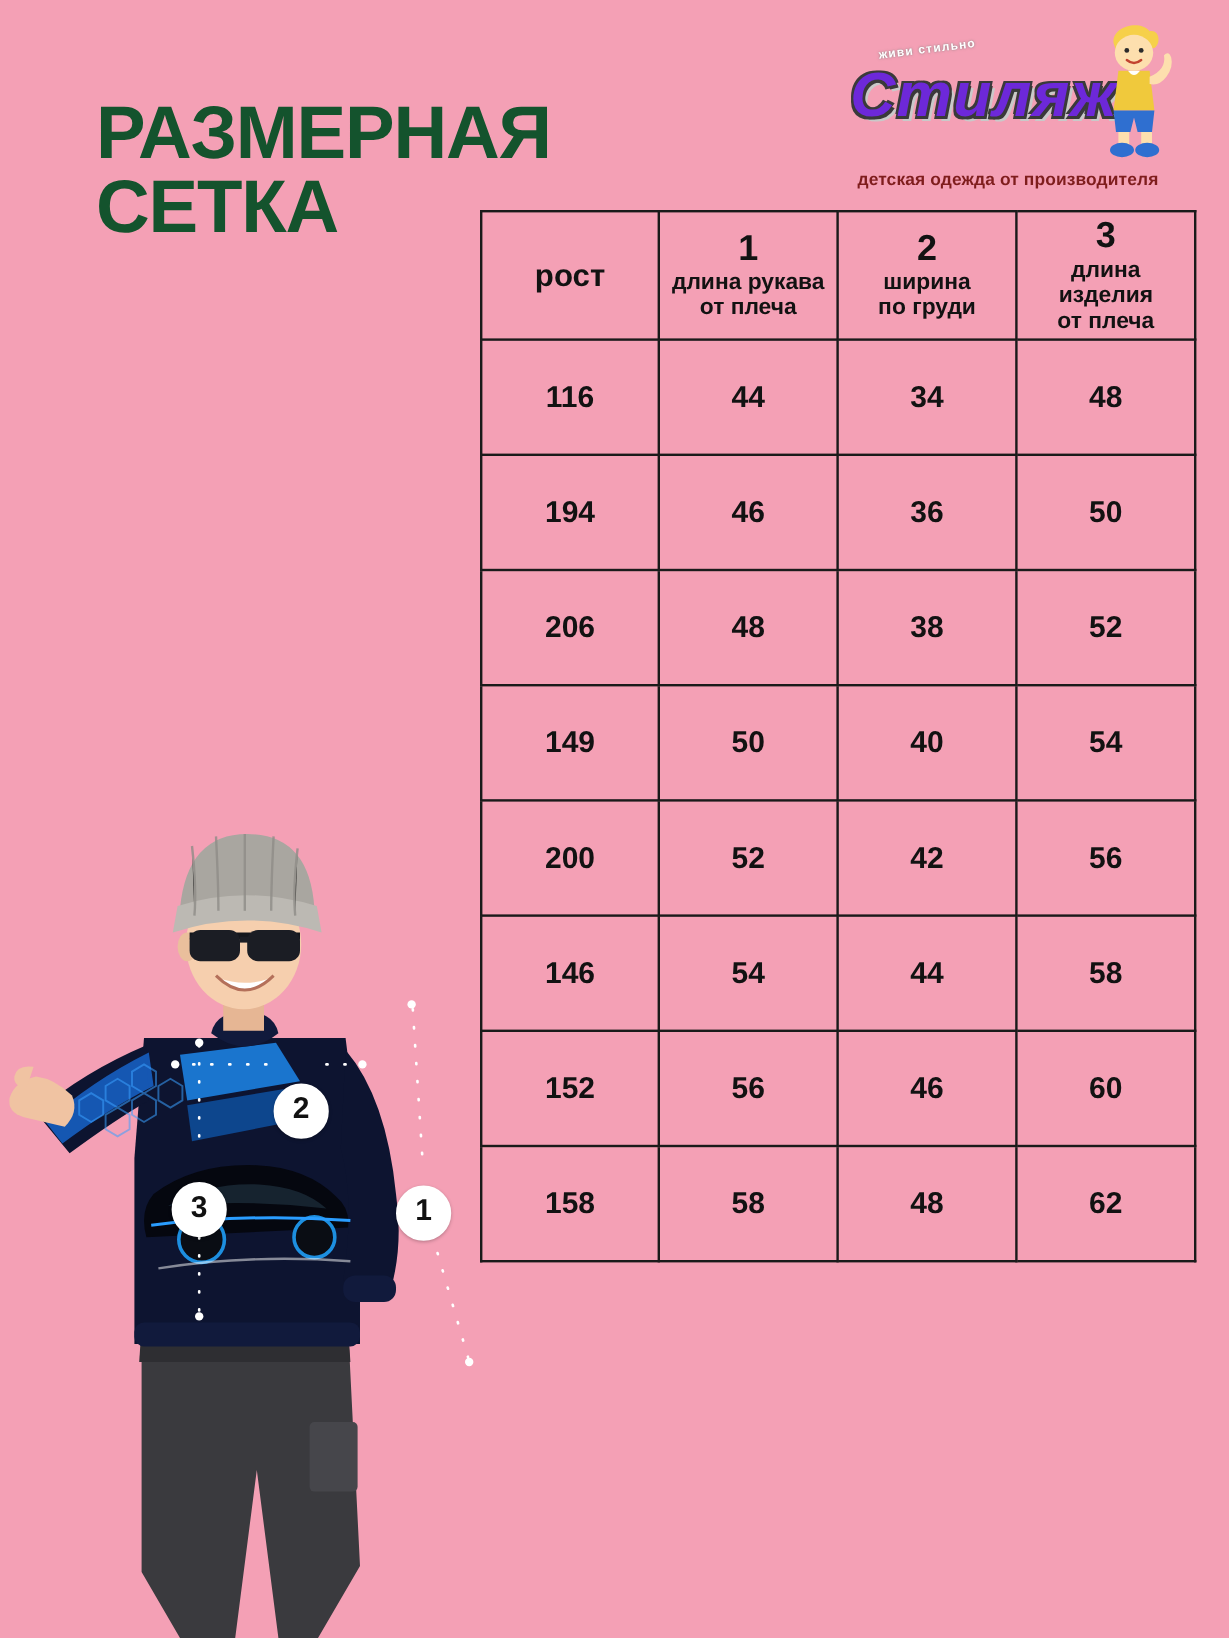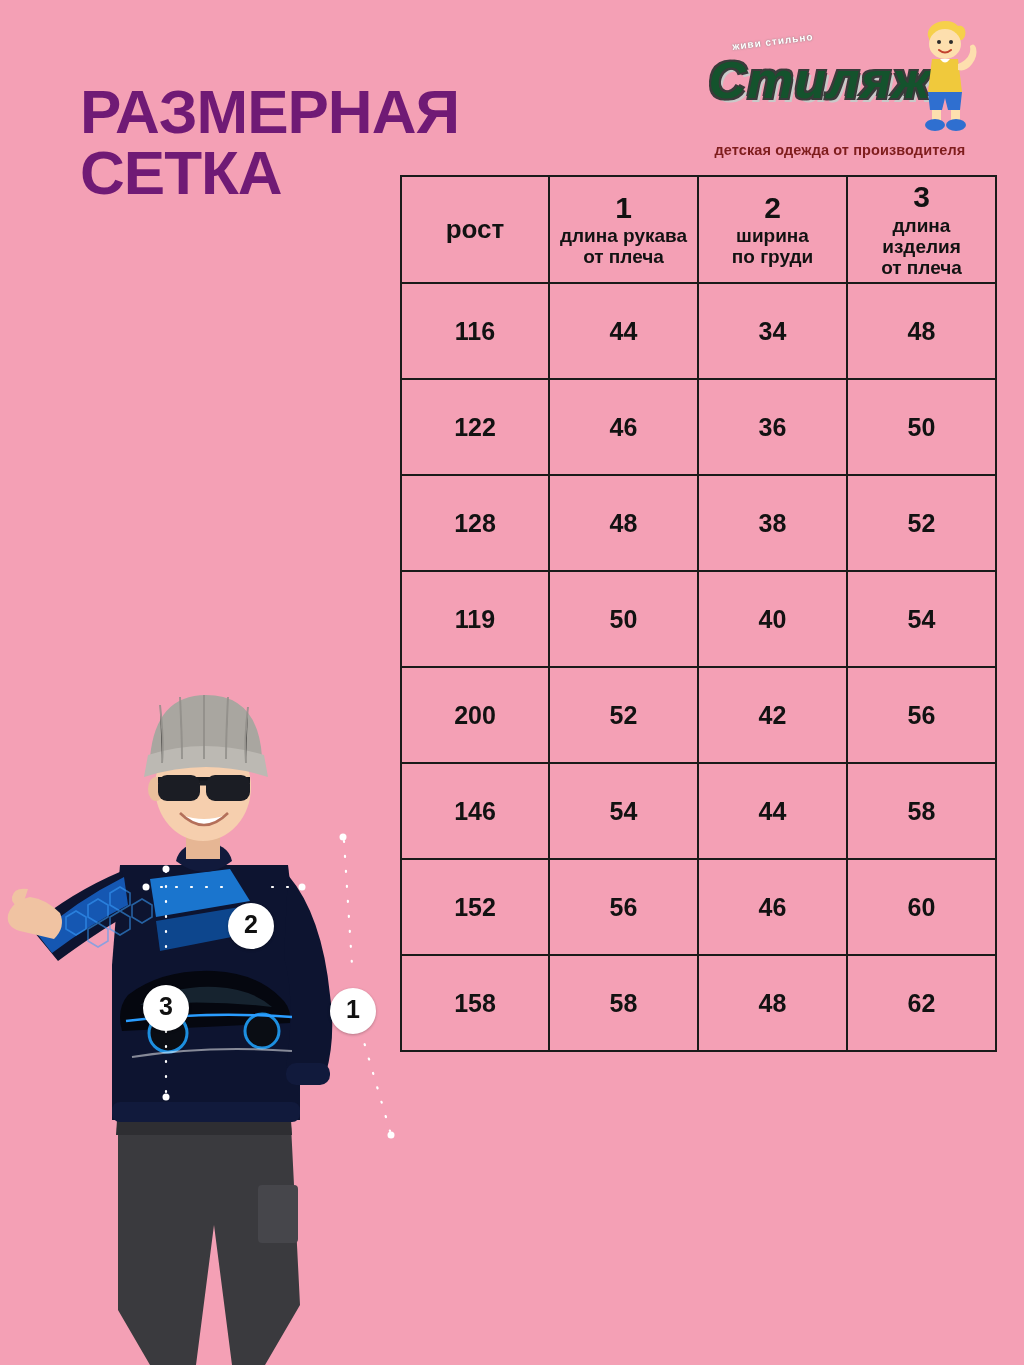--- a/index.html
+++ b/index.html
@@ -20,21 +20,21 @@
   
   .page-title {
     position: absolute;
     left: 80px;
     top: 82px;
     width: 520px;
     font-size: 62px;
     line-height: 0.98;
     font-weight: bold;
     letter-spacing: -1px;
-    color: #701a75;
+    color: #14532d;
     text-transform: uppercase;
     white-space: pre-line;
   }
 
   
   .logo-block {
     position: absolute;
     right: 34px;
     top: 14px;
     width: 300px;
@@ -45,21 +45,21 @@
     height: 126px;
   }
   .logo-wordmark {
     position: absolute;
     left: 0;
     top: 36px;
     width: 260px;
     font-size: 52px;
     font-weight: bold;
     font-style: italic;
-    color: #14532d;
+    color: #6d28d9;
     letter-spacing: 1px;
     text-shadow:
       -2px -2px 0 #3a3a3a,
       2px -2px 0 #3a3a3a,
       -2px 2px 0 #3a3a3a,
       2px 2px 0 #3a3a3a,
       4px 4px 0 #c9c9c9;
   }
   .logo-slogan-sm {
     position: absolute;
@@ -234,33 +234,33 @@
     </tr>
   </thead>
   <tbody>
     <tr>
       <td>116</td>
       <td>44</td>
       <td>34</td>
       <td>48</td>
     </tr>
     <tr>
-      <td>122</td>
+      <td>194</td>
       <td>46</td>
       <td>36</td>
       <td>50</td>
     </tr>
     <tr>
-      <td>128</td>
+      <td>206</td>
       <td>48</td>
       <td>38</td>
       <td>52</td>
     </tr>
     <tr>
-      <td>119</td>
+      <td>149</td>
       <td>50</td>
       <td>40</td>
       <td>54</td>
     </tr>
     <tr>
       <td>200</td>
       <td>52</td>
       <td>42</td>
       <td>56</td>
     </tr>

